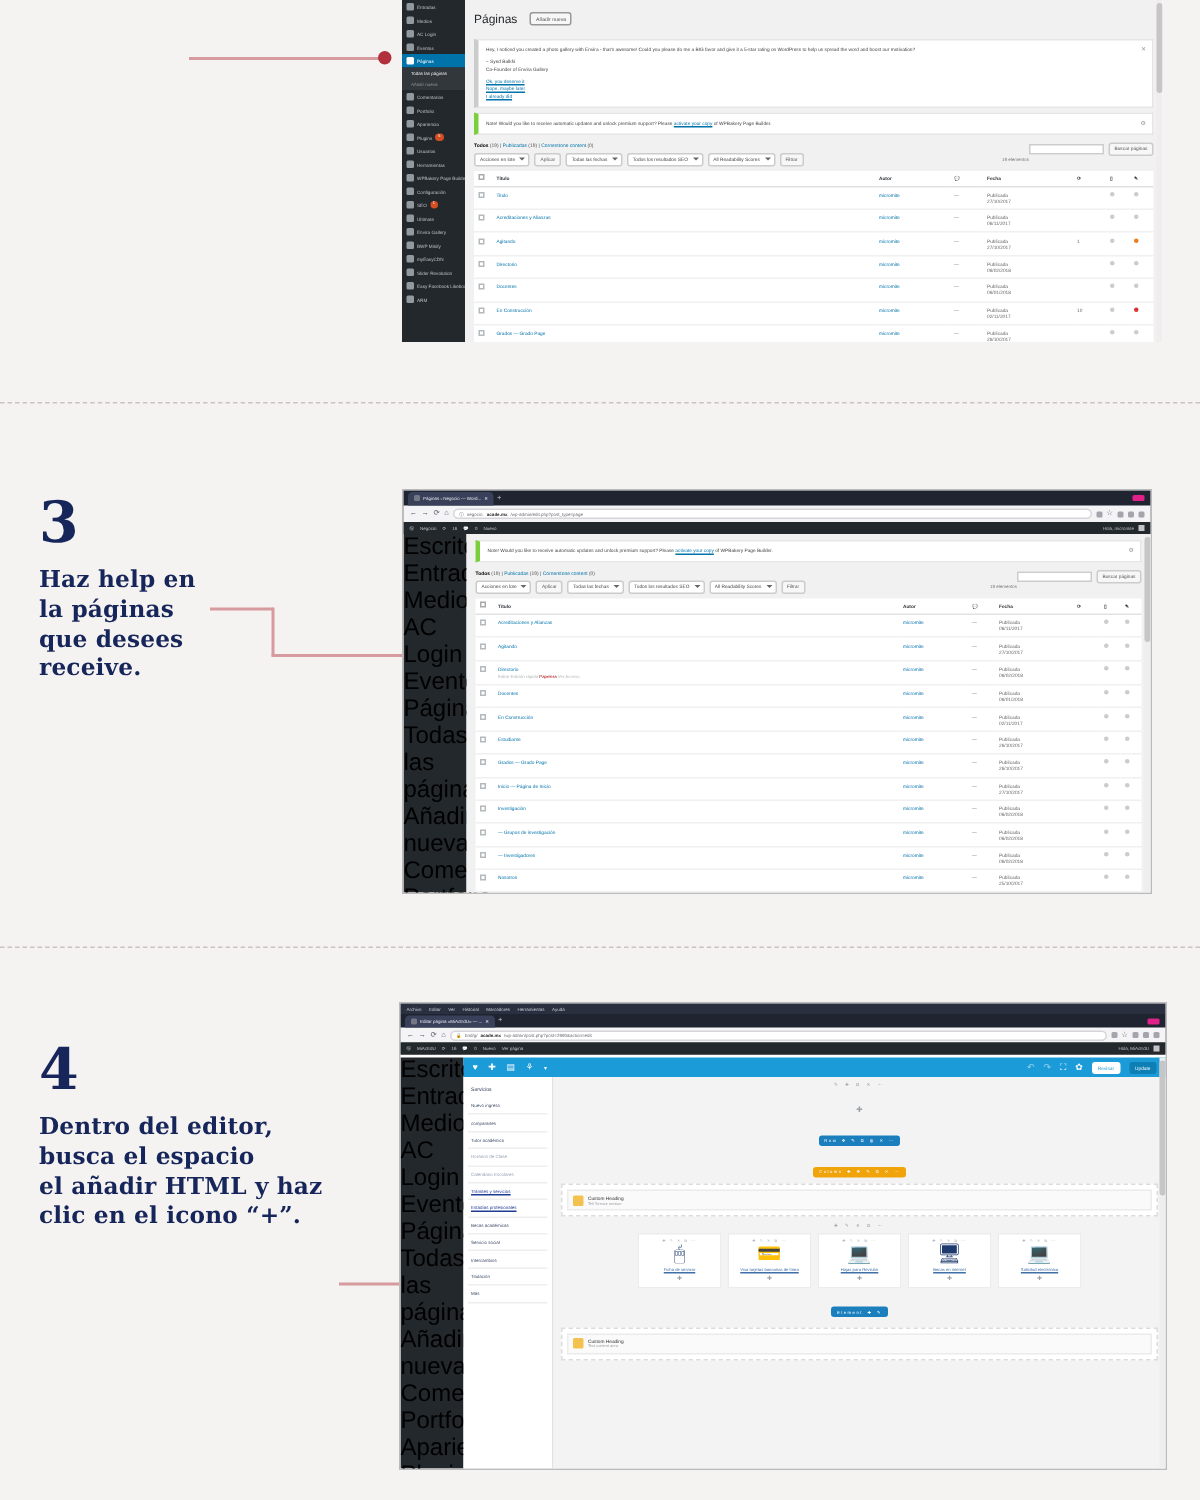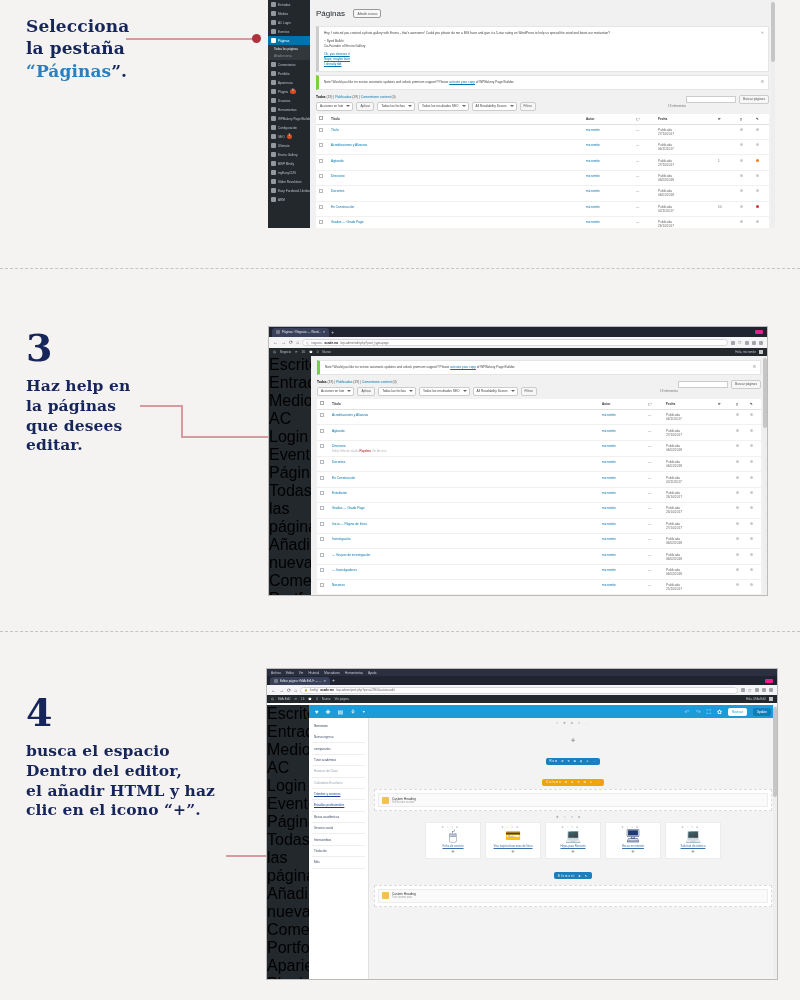--- a/index.html
+++ b/index.html
@@ -163,29 +163,20 @@
                   line-height:1.3; margin-top:2px; word-wrap:break-word; }
   .sbar { position:absolute; right:0; top:0; bottom:0; width:4px; background:#eee; }
   .sbar i { position:absolute; left:0; width:4px; background:#c6c6c6;
             border-radius:2px; }
 </style>
 </head>
 <body>
 
 <div class="section" style="top:0;height:268px;">
 
-  <div class="instr" style="top:6px;">
-    <div class="instr-text" style="font-size:17px;line-height:1.32;">
-      <div>Selecciona</div>
-      <div>la pestaña</div>
-      <div>
-        <span class="hl">“</span><span class="hl" style="font-family:'DejaVu Serif',serif;">Páginas</span><span>”.</span>
-      </div>
-    </div>
-  </div>
 
   <div class="conn conn-h" style="left:126px;top:38px;width:132px;"></div>
   <div class="dot" style="left:252px;top:34px;"></div>
 
   <div class="shot" style="left:268px;top:0;width:507px;height:228px;">
     <div class="wp-side" id="sb1">
         <div class="it">
           <span class="ic"></span>
           <span>Entradas</span>
         </div>
@@ -418,21 +409,21 @@
 <div class="divider" style="top:268px;"></div>
 
 <div class="section" style="top:269px;height:362px;">
 
   <div class="instr" style="top:60px;">
     <div class="step-num">3</div>
     <div class="instr-text">
       <div>Haz help en</div>
       <div>la páginas</div>
       <div>que desees</div>
-      <div>editar.</div>
+      <div>receive.</div>
     </div>
   </div>
 
   <div class="conn conn-h" style="left:140px;top:136px;width:42px;"></div>
   <div class="conn conn-v" style="left:181px;top:136px;height:32px;"></div>
   <div class="conn conn-h" style="left:181px;top:167px;width:127px;"></div>
   <div class="dot" style="left:305px;top:163px;"></div>
 
   <div class="shot shot-b" style="left:268px;top:57px;width:500px;height:270px;">
     <div class="chrome">
@@ -663,22 +654,22 @@
   </div>
 </div>
 
 <div class="divider" style="top:631px;"></div>
 
 <div class="section" style="top:632px;height:368px;">
 
   <div class="instr" style="top:62px;">
     <div class="step-num">4</div>
     <div class="instr-text">
+      <div>Dentro del editor,</div>
       <div>busca el espacio</div>
-      <div>Dentro del editor,</div>
       <div>el añadir HTML y haz</div>
       <div>clic en el icono “+”.</div>
     </div>
   </div>
 
   <div class="conn conn-h" style="left:226px;top:223px;width:155px;"></div>
   <div class="dot" style="left:378px;top:219px;"></div>
 
   <div class="shot shot-b" style="left:266px;top:36px;width:512px;height:312px;">
     <div class="chrome">

